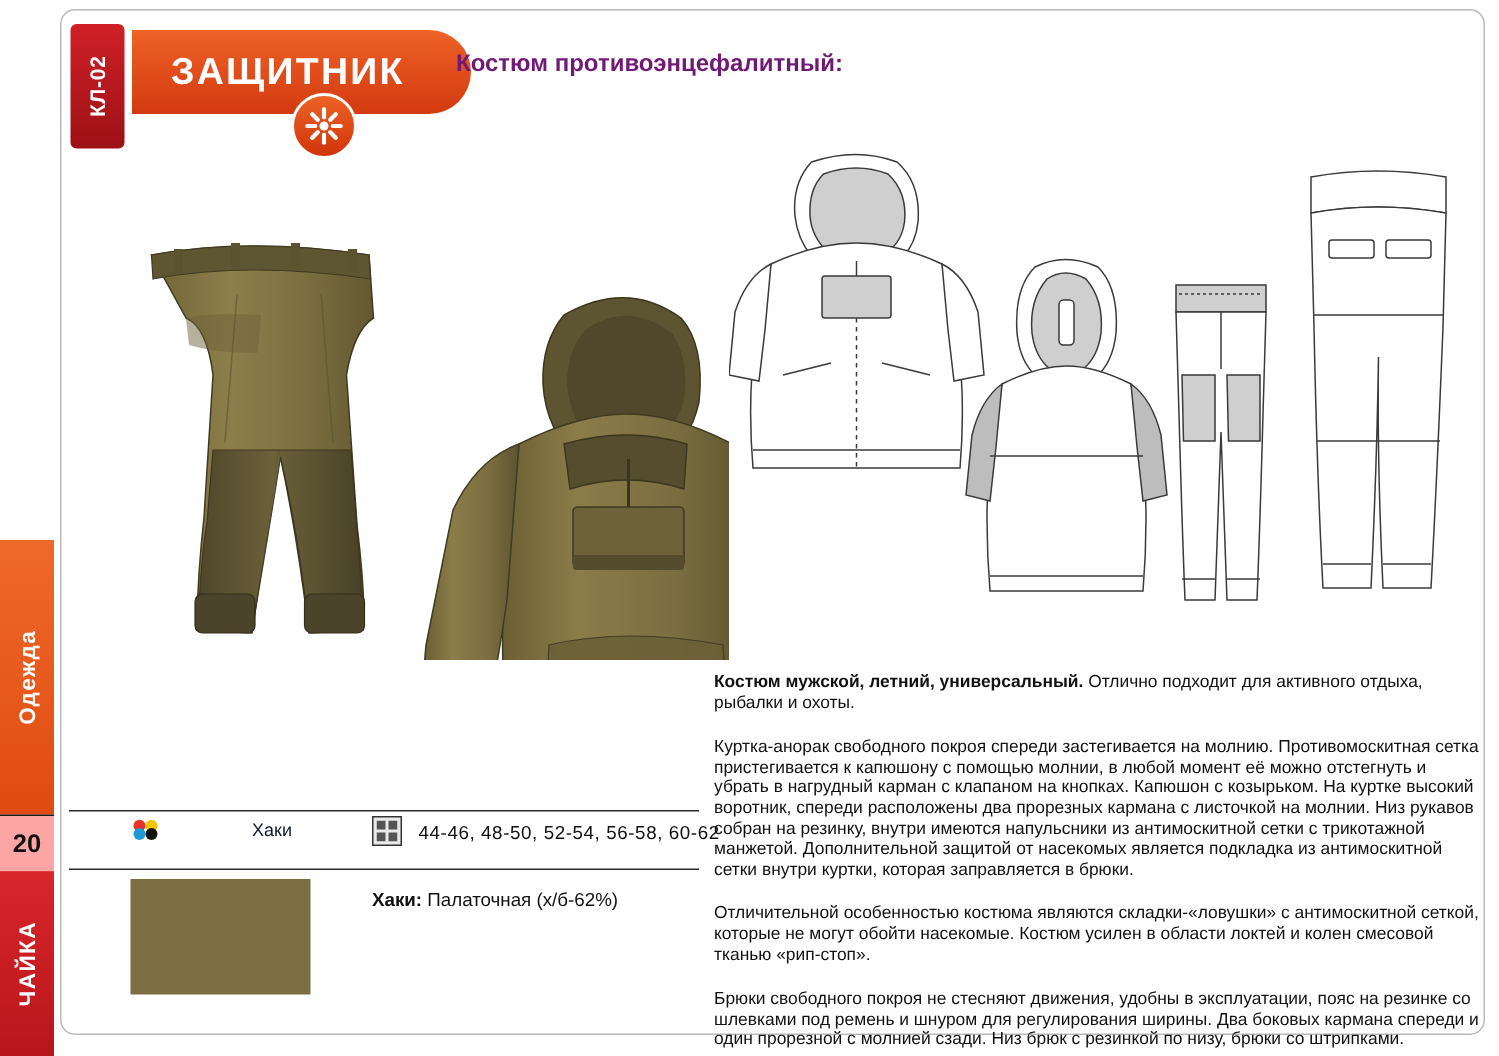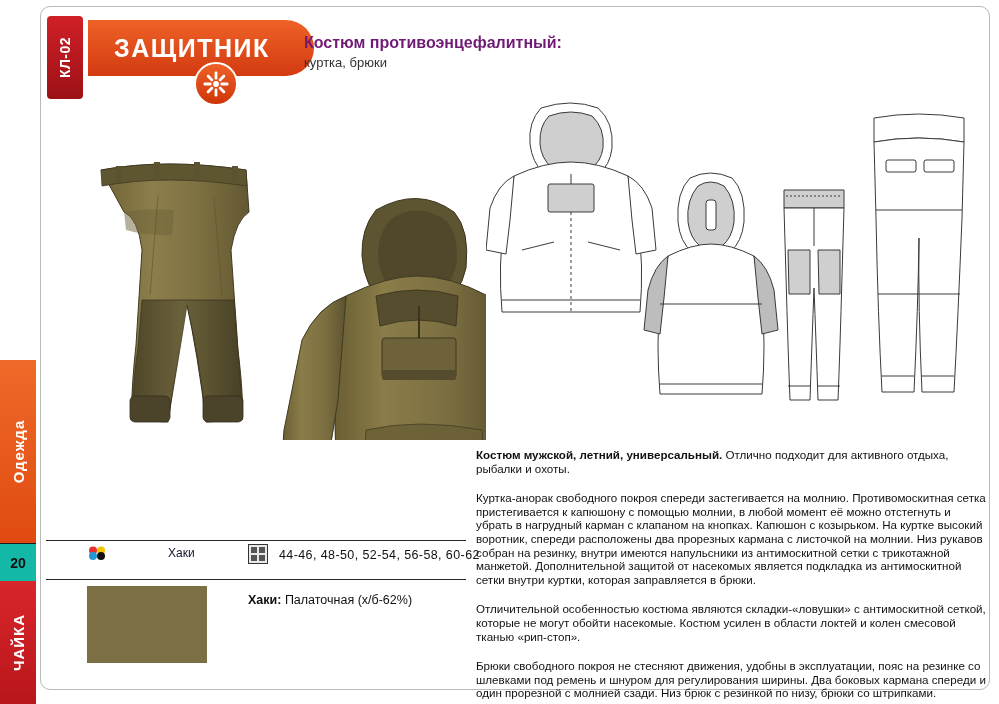--- a/index.html
+++ b/index.html
@@ -49,27 +49,27 @@
     font-weight: bold;
     letter-spacing: 1px;
     display: flex;
     align-items: center;
     justify-content: center;
   }
   .rail-page-num {
     position: absolute;
     left: 0; top: 543px;
     width: 36px; height: 38px;
-    background: #14b8a6;
+    background: #fca5a5;
     border-top: 1px solid #1a1a1a;
     border-bottom: 4px solid #a16207;
     display: flex;
     align-items: center;
     justify-content: center;
-    font-size: 14px;
+    font-size: 17px;
     font-weight: bold;
     color: #111;
   }
   .rail-red {
     position: absolute;
     left: 0; top: 581px;
     width: 36px; height: 123px;
     background: #cf1f24;
     background: linear-gradient(180deg,#d8262b 0%, #b8161b 100%);
   }
@@ -304,21 +304,20 @@
         <rect x="11.6" y="0.5" width="2.8" height="8" rx="1.2" transform="rotate(45 13 13)"></rect>
         <rect x="11.6" y="17.5" width="2.8" height="8" rx="1.2" transform="rotate(45 13 13)"></rect>
         <rect x="0.5" y="11.6" width="8" height="2.8" rx="1.2" transform="rotate(45 13 13)"></rect>
         <rect x="17.5" y="11.6" width="8" height="2.8" rx="1.2" transform="rotate(45 13 13)"></rect>
       </g>
     </svg>
   </div>
 
   <div class="hdr-title">
     <div class="hdr-title-main">Костюм противоэнцефалитный:</div>
-    <div class="hdr-title-sub">куртка, брюки</div>
   </div>
 
   <div class="photos">
     <svg class="art" width="440" height="340" viewBox="0 0 440 340" aria-hidden="true">
       <defs>
         <linearGradient id="khaki" x1="0" y1="0" x2="1" y2="0">
           <stop offset="0%" stop-color="#6f6336"></stop>
           <stop offset="35%" stop-color="#8d7f4b"></stop>
           <stop offset="65%" stop-color="#7e7142"></stop>
           <stop offset="100%" stop-color="#635832"></stop>

